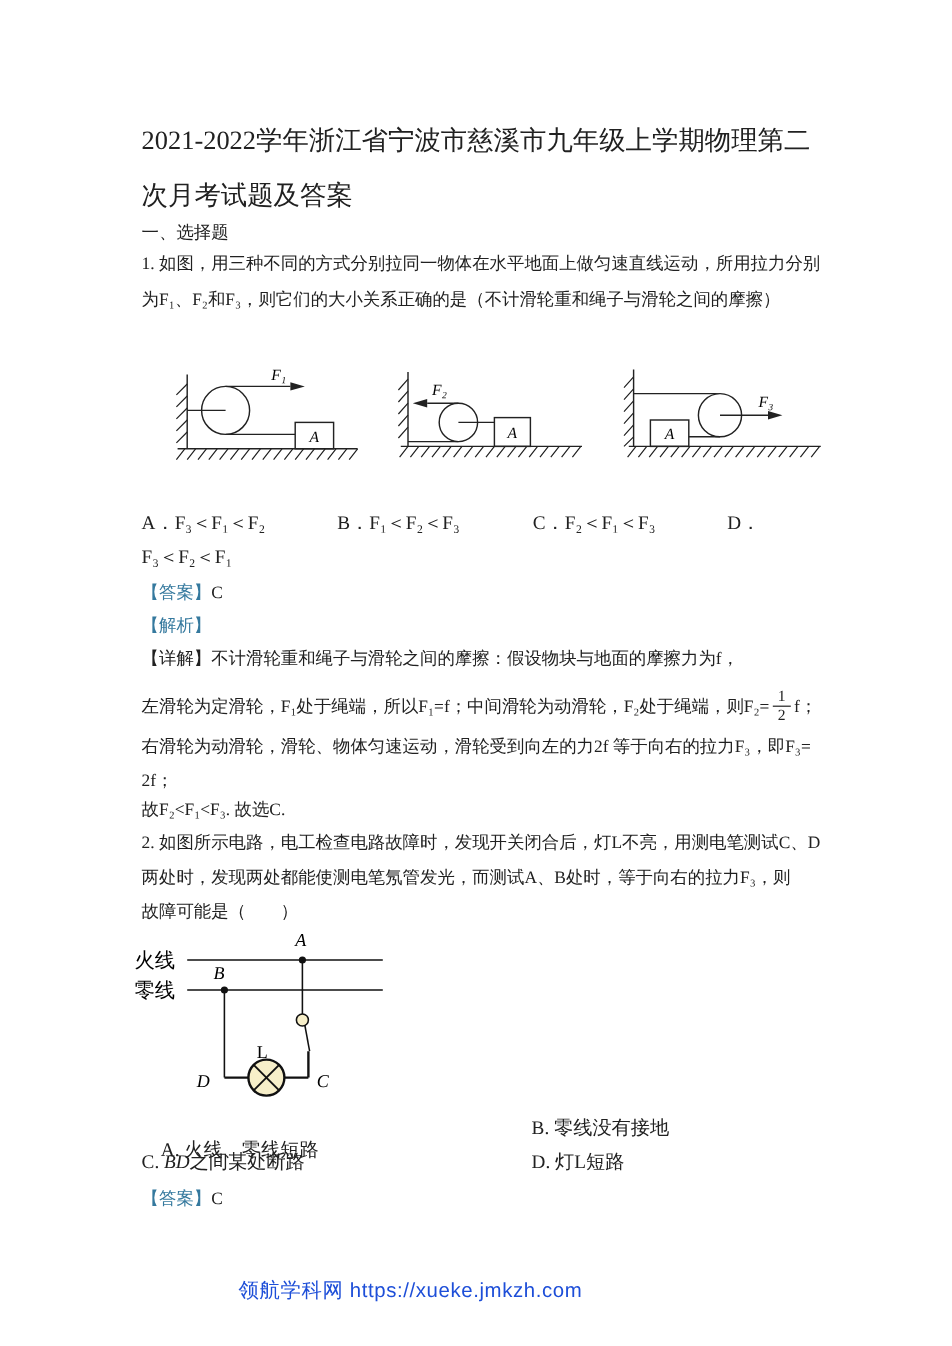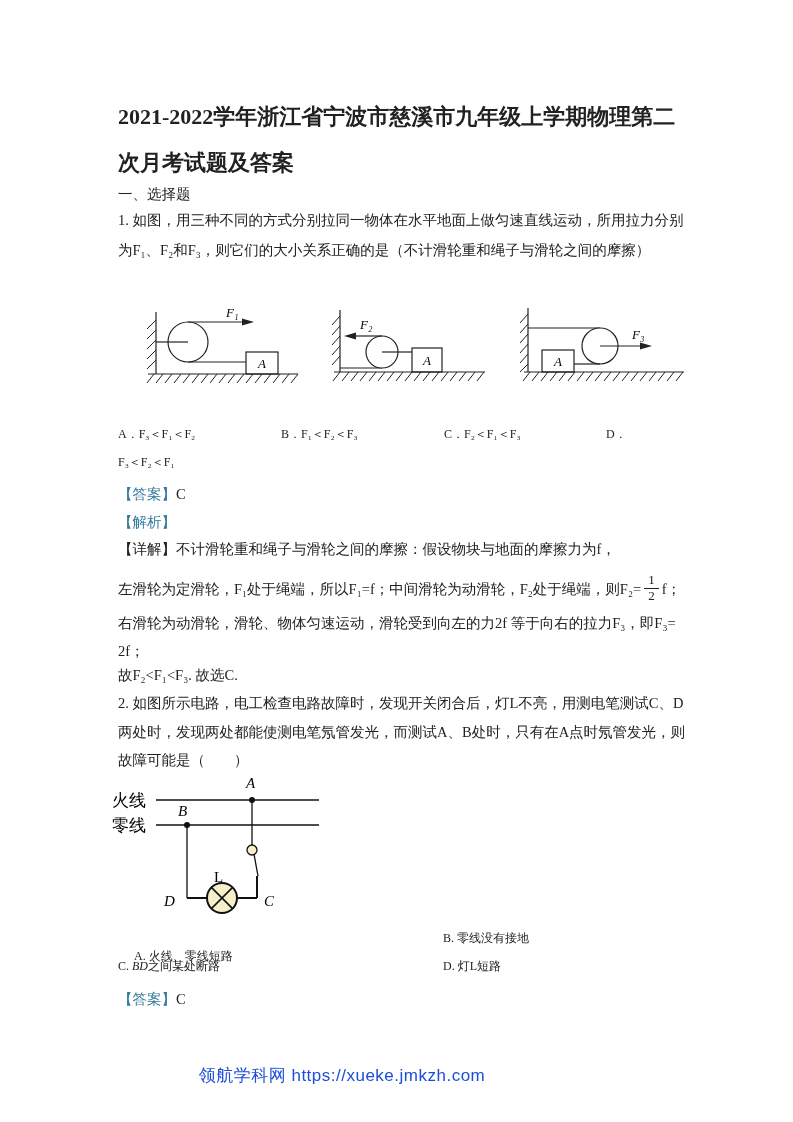--- a/index.html
+++ b/index.html
@@ -1,24 +1,24 @@
 <!DOCTYPE html>
 <html><head>
 <meta charset="utf-8">
 <style>
   html,body{margin:0;padding:0;background:#ffffff;}
   .page{position:relative;width:793px;height:1122px;background:#fff;overflow:hidden;
         font-family:"Liberation Serif","DejaVu Serif",serif;color:#212121;}
-  .title{position:absolute;left:118px;top:94px;width:600px;font-size:22px;font-weight:bold;line-height:46px;}
+  .title{position:absolute;left:118px;top:94px;width:600px;font-size:22px;font-weight:normal;line-height:46px;}
   .t{position:absolute;font-size:14.5px;white-space:nowrap;line-height:30px;}
   .multiline{white-space:normal;width:576px;}
   .multiline div{height:30px;white-space:nowrap;}
   .q2lines div{height:28.5px;white-space:nowrap;}
   .blue{color:#35799e;}
-  .opt{position:absolute;font-size:12px;white-space:nowrap;}
+  .opt{position:absolute;font-size:16px;white-space:nowrap;}
   .frac-line{display:flex;align-items:center;height:44px;}
   .frac{display:inline-flex;flex-direction:column;align-items:center;font-size:13px;line-height:1.15;margin:0 3px;vertical-align:middle;}
   .frac .num{border-bottom:1px solid #212121;padding:0 4px;}
   .frac .den{padding:0 4px;}
   .footer{position:absolute;left:0;top:1064px;width:684px;text-align:center;
           font-family:"Liberation Sans","DejaVu Sans",sans-serif;font-size:17px;color:#1d4ed8;letter-spacing:0.5px;}
   svg{position:absolute;}
   svg text{font-family:"Liberation Serif","DejaVu Serif",serif;}
   .ital{font-style:italic;}
 </style>
@@ -105,21 +105,21 @@
     </span>
     <span>f；</span>
   </div>
 
   <div class="t" style="left:118px;top:608px;">右滑轮为动滑轮，滑轮、物体匀速运动，滑轮受到向左的力2f 等于向右的拉力F₃，即F₃=</div>
   <div class="t" style="left:118px;top:636px;">2f；</div>
   <div class="t" style="left:118px;top:660px;">故F₂&lt;F₁&lt;F₃. 故选C.</div>
 
   <div class="t multiline q2lines" style="left:118px;top:688px;">
     <div>2. 如图所示电路，电工检查电路故障时，发现开关闭合后，灯L不亮，用测电笔测试C、D</div>
-    <div>两处时，发现两处都能使测电笔氖管发光，而测试A、B处时，只有在A点时氖管发光，则</div>
+    <div>两处时，发现两处都能使测电笔氖管发光，而测试A、B处时，等于向右的拉力F₃，则</div>
     <div>故障可能是（　　）</div>
   </div>
 
   <svg style="left:112px;top:770px;" width="210" height="150" viewBox="0 0 210 150">
     <text x="0" y="36" font-size="17">火线</text>
     <line x1="44" y1="30" x2="207" y2="30" stroke="#111" stroke-width="1.3"></line>
     <text x="0" y="61" font-size="17">零线</text>
     <line x1="44" y1="55" x2="207" y2="55" stroke="#111" stroke-width="1.3"></line>
 
     <circle cx="140" cy="30" r="3" fill="#111"></circle>

